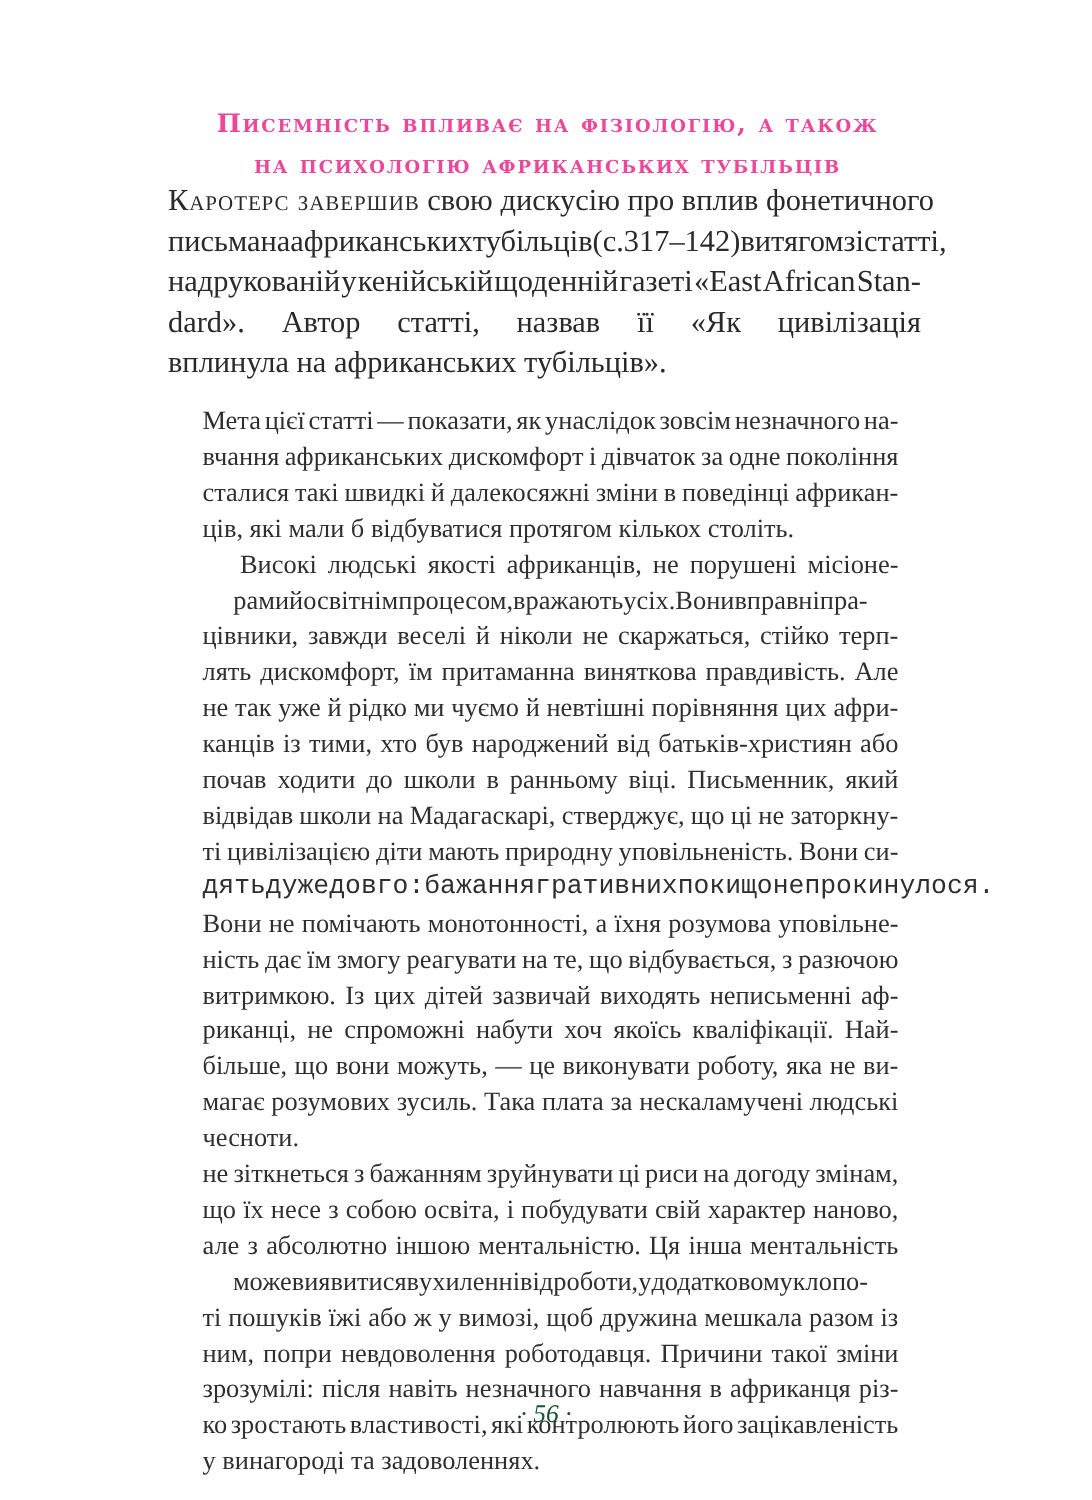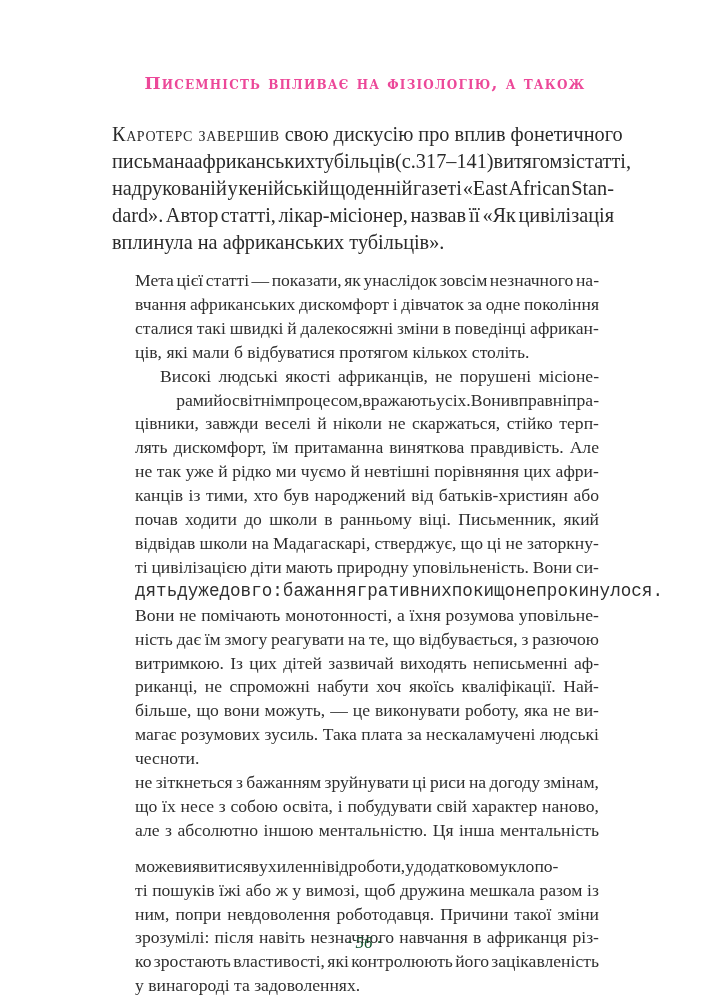--- a/index.html
+++ b/index.html
@@ -30,50 +30,50 @@
       position: absolute; left: 0; width: 728px; top: 933px; text-align: center;
       font-family: "Liberation Serif", serif; font-style: italic; font-size: 17px; color: #14532d;
     }
   </style>
 </head>
 <body>
 
 <div class="page">
   <h2 class="heading">
     <span>Писемність впливає на фізіологію, а також</span>
+    <span>на психологію африканських тубільців</span>
   </h2>
 
   <div class="lead">
     <span class="line"><span class="sc">Каротерс завершив</span><span> свою дискусію про вплив фонетичного</span></span>
     <span class="line" style="display: flex; justify-content: space-between;">
         <span>письма</span>
         <span>на</span>
         <span>африканських</span>
         <span>тубільців</span>
         <span>(с.</span>
-        <span>317–141)</span>
+        <span>317–142)</span>
         <span>витягом</span>
         <span>зі</span>
         <span>статті,</span>
       </span>
     <span class="line" style="display: flex; justify-content: space-between;">
         <span>надрукованій</span>
         <span>у</span>
         <span>кенійській</span>
         <span>щоденній</span>
         <span>газеті</span>
         <span>«East</span>
         <span>African</span>
         <span>Stan-</span>
       </span>
     <span class="line" style="display: flex; justify-content: space-between;">
         <span>dard».</span>
         <span>Автор</span>
         <span>статті,</span>
-        <span>лікар-місіонер,</span>
         <span>назвав</span>
         <span>її</span>
         <span>«Як</span>
         <span>цивілізація</span>
       </span>
     <span class="line last">вплинула на африканських тубільців».</span>
   </div>
 
   <div class="quote" id="quote">
       <p>
@@ -115,21 +115,21 @@
       <p>
         <span class="line" style="padding-left: 25px; display: flex; justify-content: space-between;">
           <span>Високі</span>
           <span>людські</span>
           <span>якості</span>
           <span>африканців,</span>
           <span>не</span>
           <span>порушені</span>
           <span>місіоне-</span>
         </span>
-        <span class="line" style="display: flex; justify-content: flex-end; font-family: Liberation Serif, serif;">
+        <span class="line" style="display: flex; justify-content: center; font-family: Liberation Serif, serif;">
           <span>рами</span>
           <span>й</span>
           <span>освітнім</span>
           <span>процесом,</span>
           <span>вражають</span>
           <span>усіх.</span>
           <span>Вони</span>
           <span>вправні</span>
           <span>пра-</span>
         </span>
@@ -320,21 +320,21 @@
         <span class="line" style="display: flex; justify-content: space-between;">
           <span>але</span>
           <span>з</span>
           <span>абсолютно</span>
           <span>іншою</span>
           <span>ментальністю.</span>
           <span>Ця</span>
           <span>інша</span>
           <span>ментальність</span>
         </span>
-        <span class="line" style="display: flex; justify-content: flex-start; margin-top: 12px;">
+        <span class="line" style="display: flex; justify-content: center;">
           <span>може</span>
           <span>виявитися</span>
           <span>в</span>
           <span>ухиленні</span>
           <span>від</span>
           <span>роботи,</span>
           <span>у</span>
           <span>додатковому</span>
           <span>клопо-</span>
         </span>

